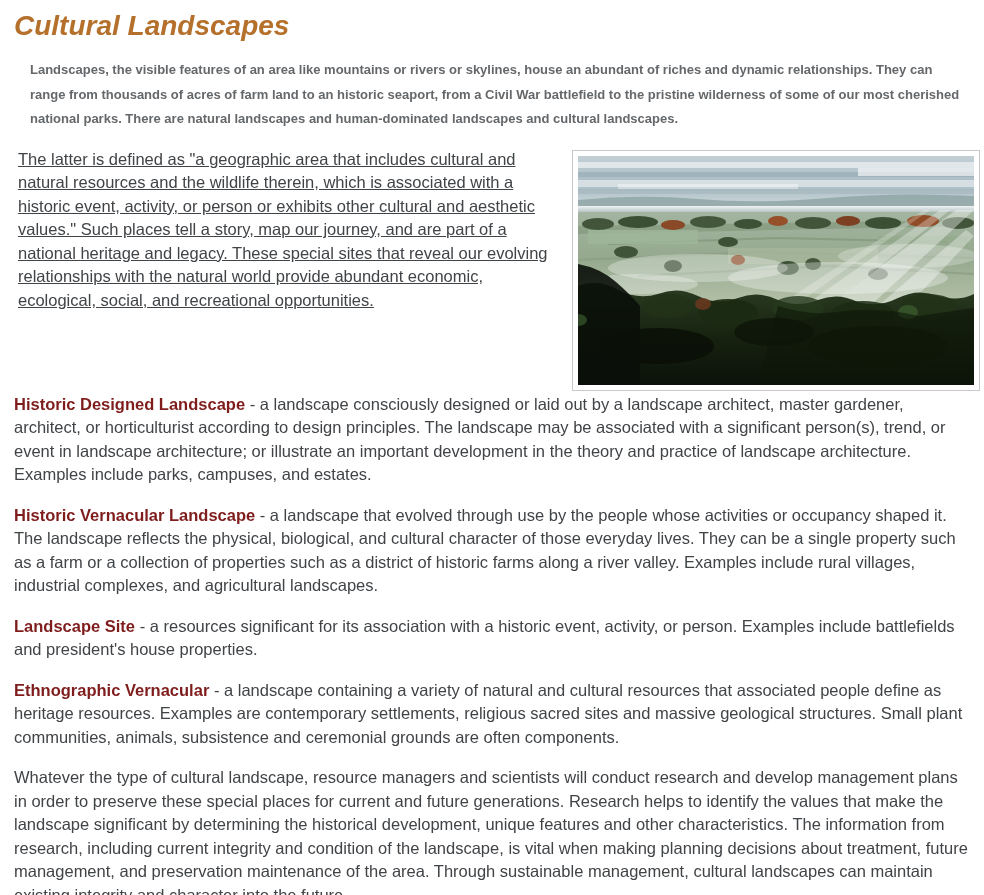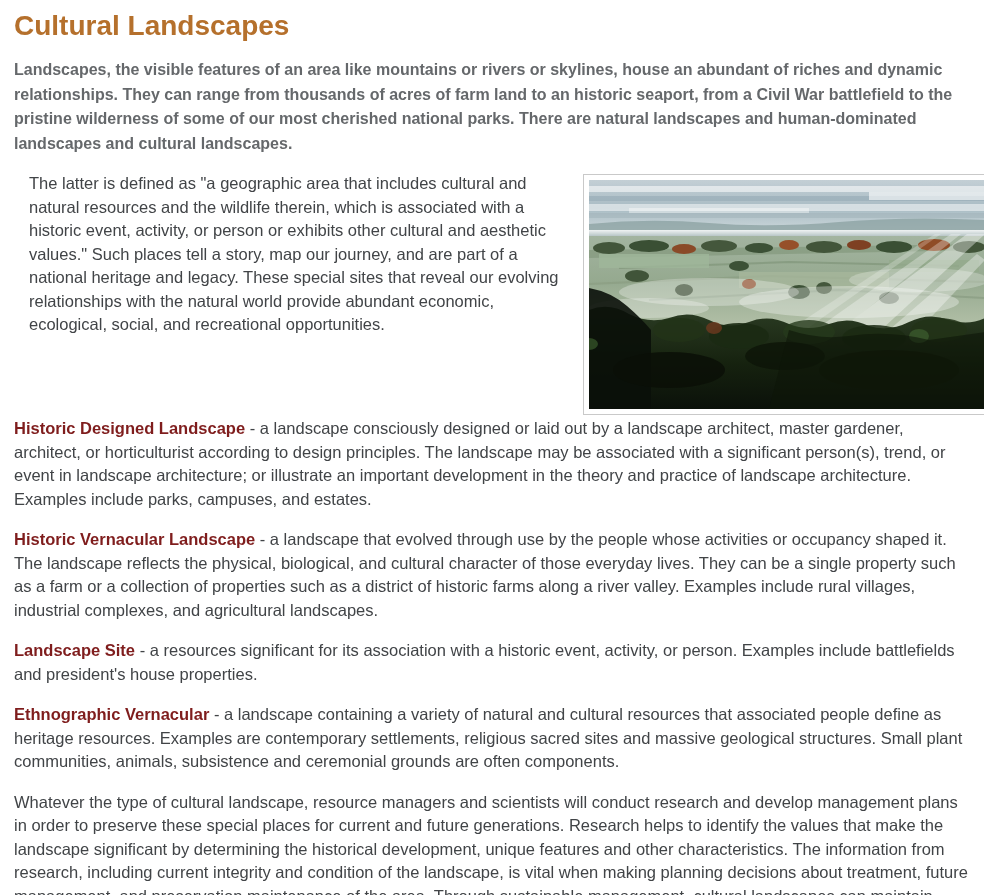--- a/index.html
+++ b/index.html
@@ -11,33 +11,35 @@
     background: #ffffff;
     font-family: "Liberation Sans", sans-serif;
     color: #414447;
   }
   h1.page-title {
     margin: 4px 0 16px 0;
     font-size: 28px;
     line-height: 32px;
     font-weight: bold;
     color: #b5702c;
+    font-style: italic;
   }
   p.lead {
-    margin: 0 0 16px 0;
-    font-size: 16px;
+    margin: 0 0 16px 16px;
+    font-size: 13px;
     line-height: 24.5px;
     font-weight: bold;
     color: #65686b;
   }
   .media-row {
     display: flex;
     align-items: flex-start;
     gap: 9px;
-    margin: 0 0 2px 15px;
+    margin: 0 0 2px 4px;
+    text-decoration: underline;
   }
   .text-col { width: 545px; flex: 0 0 545px; }
   p.body, .text-col p {
     margin: 0 0 17px 0;
     font-size: 16.5px;
     line-height: 23.5px;
     color: #414447;
   }
   p.body strong, .text-col p strong { color: #7f1d1d; }
   figure.photo-frame {

